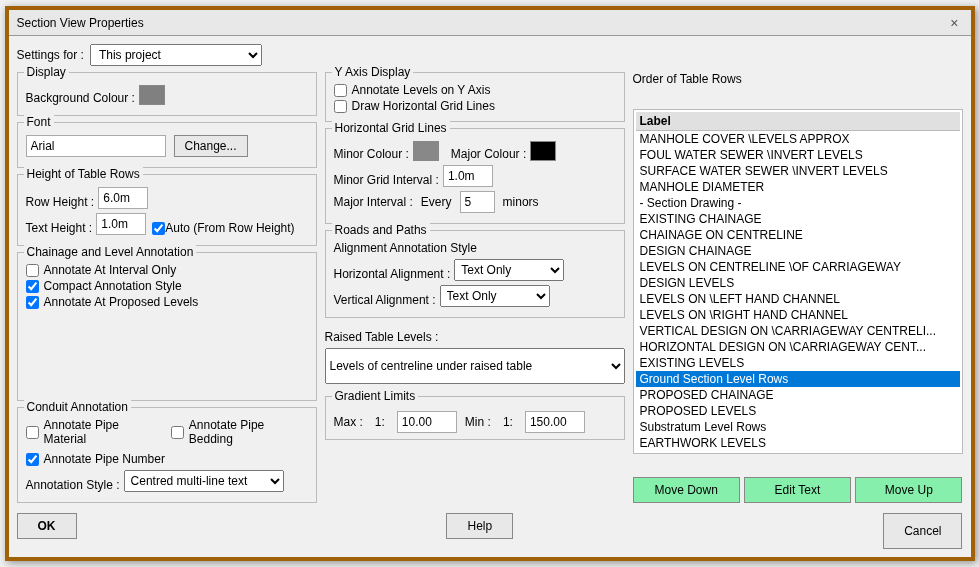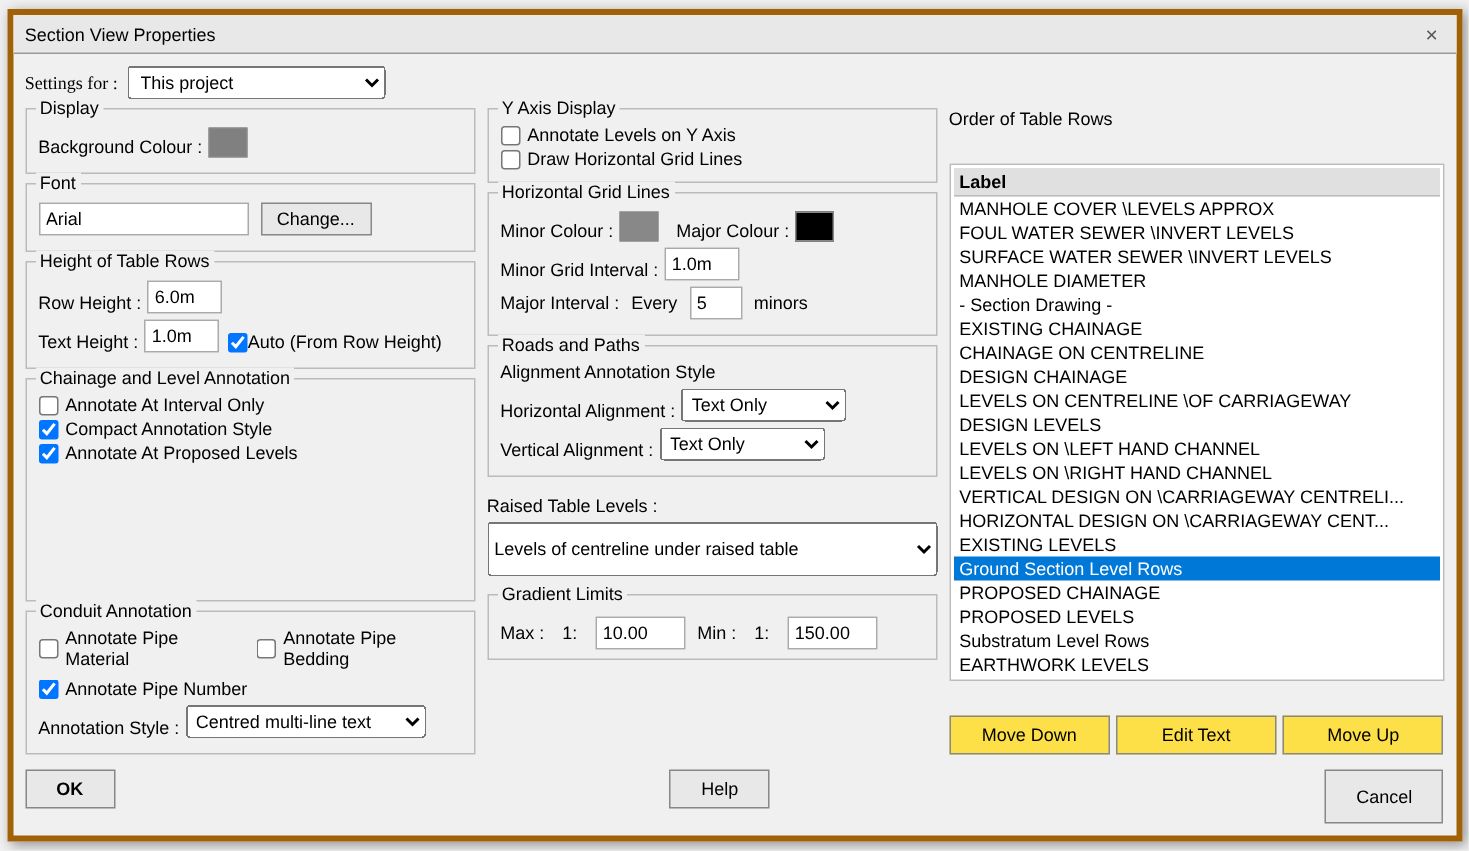--- a/index.html
+++ b/index.html
@@ -50,21 +50,20 @@
       padding: 8px;
     }
     .settings-row {
       display: flex;
       align-items: center;
       margin-bottom: 6px;
     }
     .settings-label {
       font-size: 12px;
       margin-right: 6px;
-      font-family: Liberation Serif, serif;
     }
     .settings-select {
       width: 172px;
       font-size: 12px;
       padding: 2px 4px;
       height: 22px;
     }
     .main-area {
       display: flex;
       flex: 1;
@@ -214,21 +213,21 @@
       display: flex;
       gap: 4px;
       margin-top: 4px;
       justify-content: space-between;
     }
     .right-btn {
       font-size: 12px;
       padding: 3px 12px;
       height: 26px;
       border: 1px solid #888;
-      background: #fde047;
+      background: #86efac;
       cursor: pointer;
       flex: 1;
     }
     .order-section {
       display: flex;
       flex-direction: column;
       flex: 1;
       gap: 19px;
     }
     .order-title {

